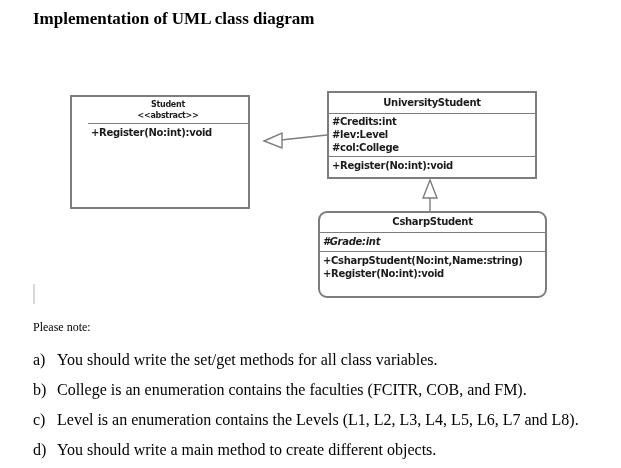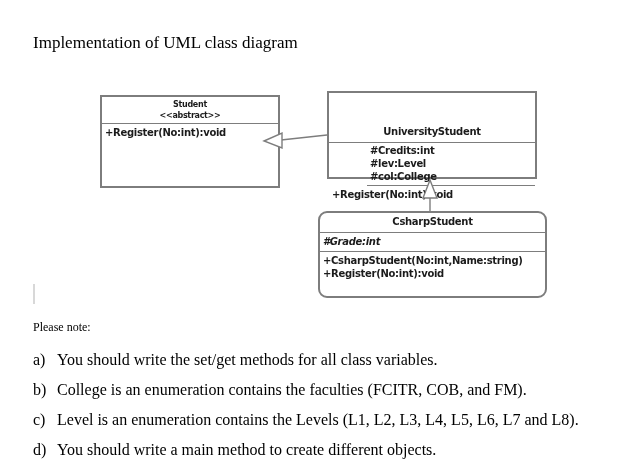--- a/index.html
+++ b/index.html
@@ -7,22 +7,22 @@
     position: relative;
     width: 621px;
     height: 468px;
     background: #ffffff;
     font-family: "Liberation Serif", serif;
     color: #000000;
     overflow: hidden;
   }
   
   .doc-title {
-    position: absolute; left: 33px; top: 33px;
-    font-size: 17px; font-weight: normal; white-space: nowrap;
+    position: absolute; left: 33px; top: 9px;
+    font-size: 17px; font-weight: bold; white-space: nowrap;
   }
   .doc-subtitle {
     position: absolute; left: 33px; top: 37px;
     font-size: 16px; white-space: nowrap;
   }
   
   .diagram { position: absolute; left: 0; top: 0; width: 621px; height: 468px; }
   .uml-class {
     position: absolute;
     background: #ffffff;
@@ -45,27 +45,27 @@
     padding: 2px 3px 0 3px;
     line-height: 13px;
   }
   .uml-methods {
     box-sizing: border-box;
     padding: 2px 3px 0 3px;
     line-height: 13px;
   }
   .uml-line { white-space: nowrap; }
 
-  .cls-student { left: 100px; top: 95px; width: 180px; height: 93px; }
+  .cls-student { left: 70px; top: 95px; width: 180px; height: 114px; padding-left: 16px; }
   .cls-student .uml-head { height: 27px; padding-top: 2px; font-size: 8px; line-height: 11px; }
   .cls-student .uml-attrs { height: 31px; }
 
   .cls-university { left: 327px; top: 91px; width: 210px; height: 88px; }
-  .cls-university .uml-head { height: 21px; padding-top: 4px; line-height: 11px; margin-top: 29px; }
-  .cls-university .uml-attrs { height: 43px; padding-top: 1px; margin-left: 38px; }
+  .cls-university .uml-head { height: 21px; padding-top: 4px; line-height: 11px; }
+  .cls-university .uml-attrs { height: 43px; padding-top: 1px; }
 
   .cls-csharp { left: 318px; top: 211px; width: 229px; height: 87px; border-radius: 9px; }
   .cls-csharp .uml-head { height: 20px; padding-top: 3px; line-height: 11px; }
   .cls-csharp .uml-attrs { height: 19px; font-style: italic; }
 
   .arrow-layer { position: absolute; left: 0; top: 0; pointer-events: none; }
 
   
   .text-cursor {
     position: absolute; left: 33px; top: 284px;

